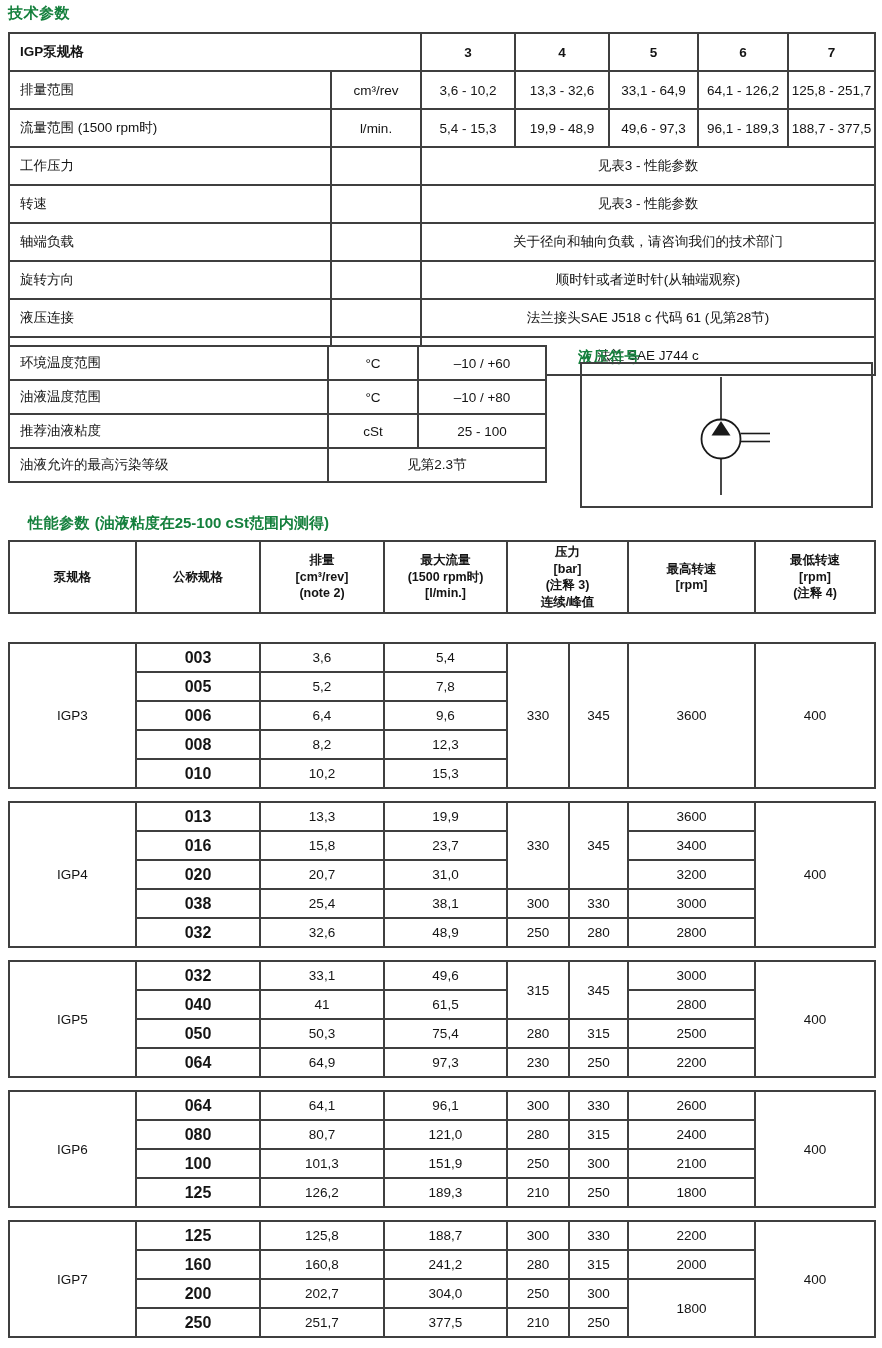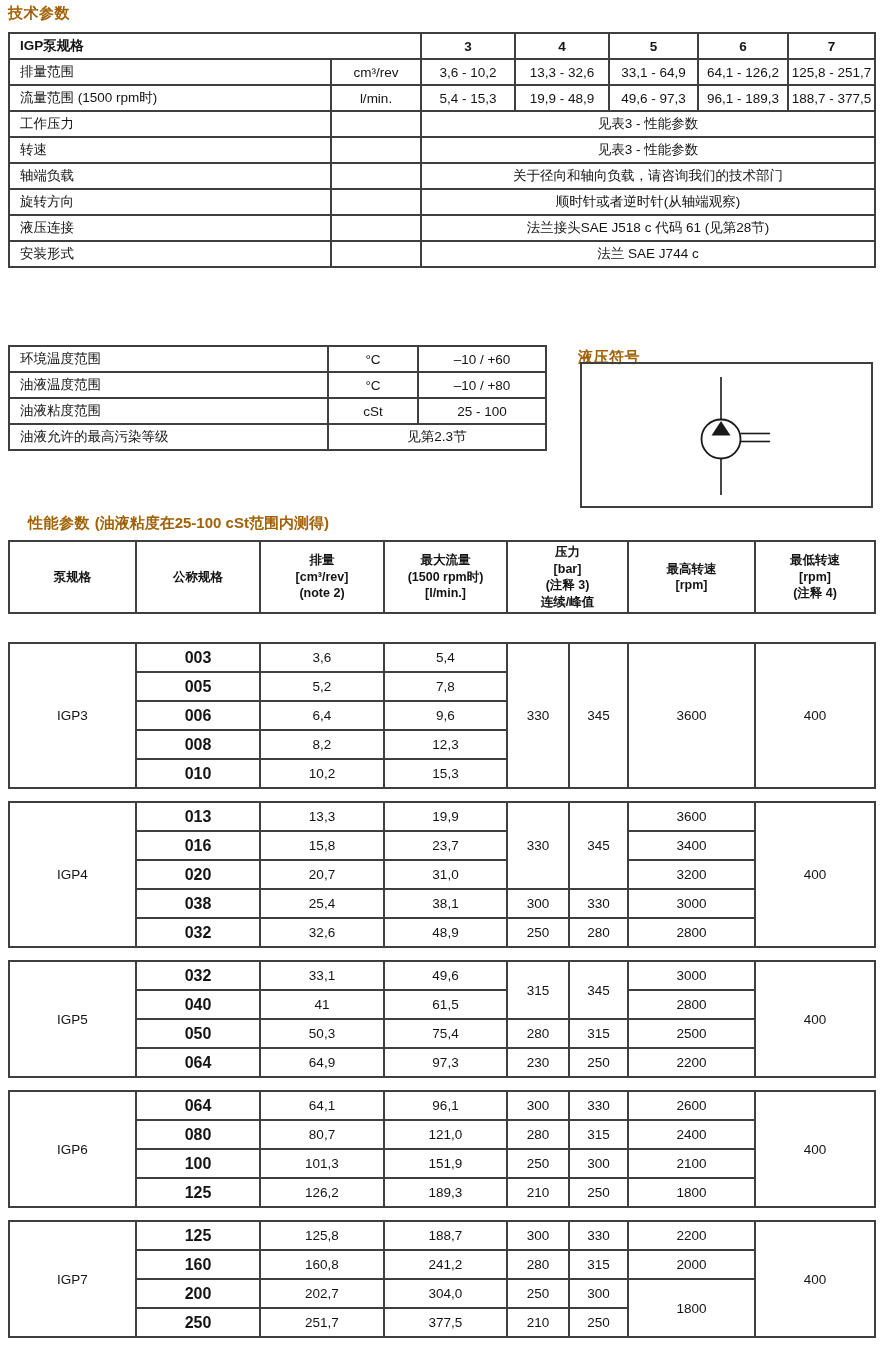--- a/index.html
+++ b/index.html
@@ -8,21 +8,21 @@
     width: 882px; height: 1348px;
     font-family: "Liberation Sans", "DejaVu Sans", sans-serif;
     color: #111111;
     position: relative;
     overflow: hidden;
   }
   .page { position: absolute; inset: 0; }
 
   .sec-title {
     position: absolute;
-    font-size: 15px; font-weight: bold; color: #a16207;
+    font-size: 15px; font-weight: bold; color: #15803d;
     letter-spacing: 0.5px;
     white-space: nowrap;
   }
   .sec-title .note { font-size: 15px; font-weight: bold; letter-spacing: 0; }
 
   table {
     position: absolute;
     border-collapse: collapse;
     table-layout: fixed;
     background: #fff;
@@ -34,25 +34,25 @@
     vertical-align: middle;
     text-align: center;
     padding: 0 2px;
     overflow: hidden;
   }
   td.lbl { text-align: left; padding-left: 10px; }
   .bold { font-weight: bold; }
 
   
   #t1 { left: 8px; top: 32px; width: 866px; }
-  #t1 tr { height: 26px; margin-top: 38px; }
+  #t1 tr { height: 38px; margin-top: 38px; }
 
   
   #t2 { left: 8px; top: 345px; width: 537px; }
-  #t2 tr { height: 26px; }
+  #t2 tr { height: 34px; }
 
   
   #symtitle { left: 578px; top: 348px; }
   #symbox { position: absolute; left: 580px; top: 362px; }
 
   
   #perftitle { left: 28px; top: 514px; }
 
   
   #t3 { left: 8px; top: 540px; width: 866px; }
@@ -153,21 +153,21 @@
       <td class="lbl">环境温度范围</td>
       <td>°C</td>
       <td>–10 / +60</td>
     </tr>
     <tr>
       <td class="lbl">油液温度范围</td>
       <td>°C</td>
       <td>–10 / +80</td>
     </tr>
     <tr>
-      <td class="lbl">油液粘度范围</td>
+      <td class="lbl">推荐油液粘度</td>
       <td>cSt</td>
       <td>25 - 100</td>
     </tr>
     <tr>
       <td class="lbl">油液允许的最高污染等级</td>
       <td colspan="2">见第2.3节</td>
     </tr>
   </tbody>
     </table>
 

